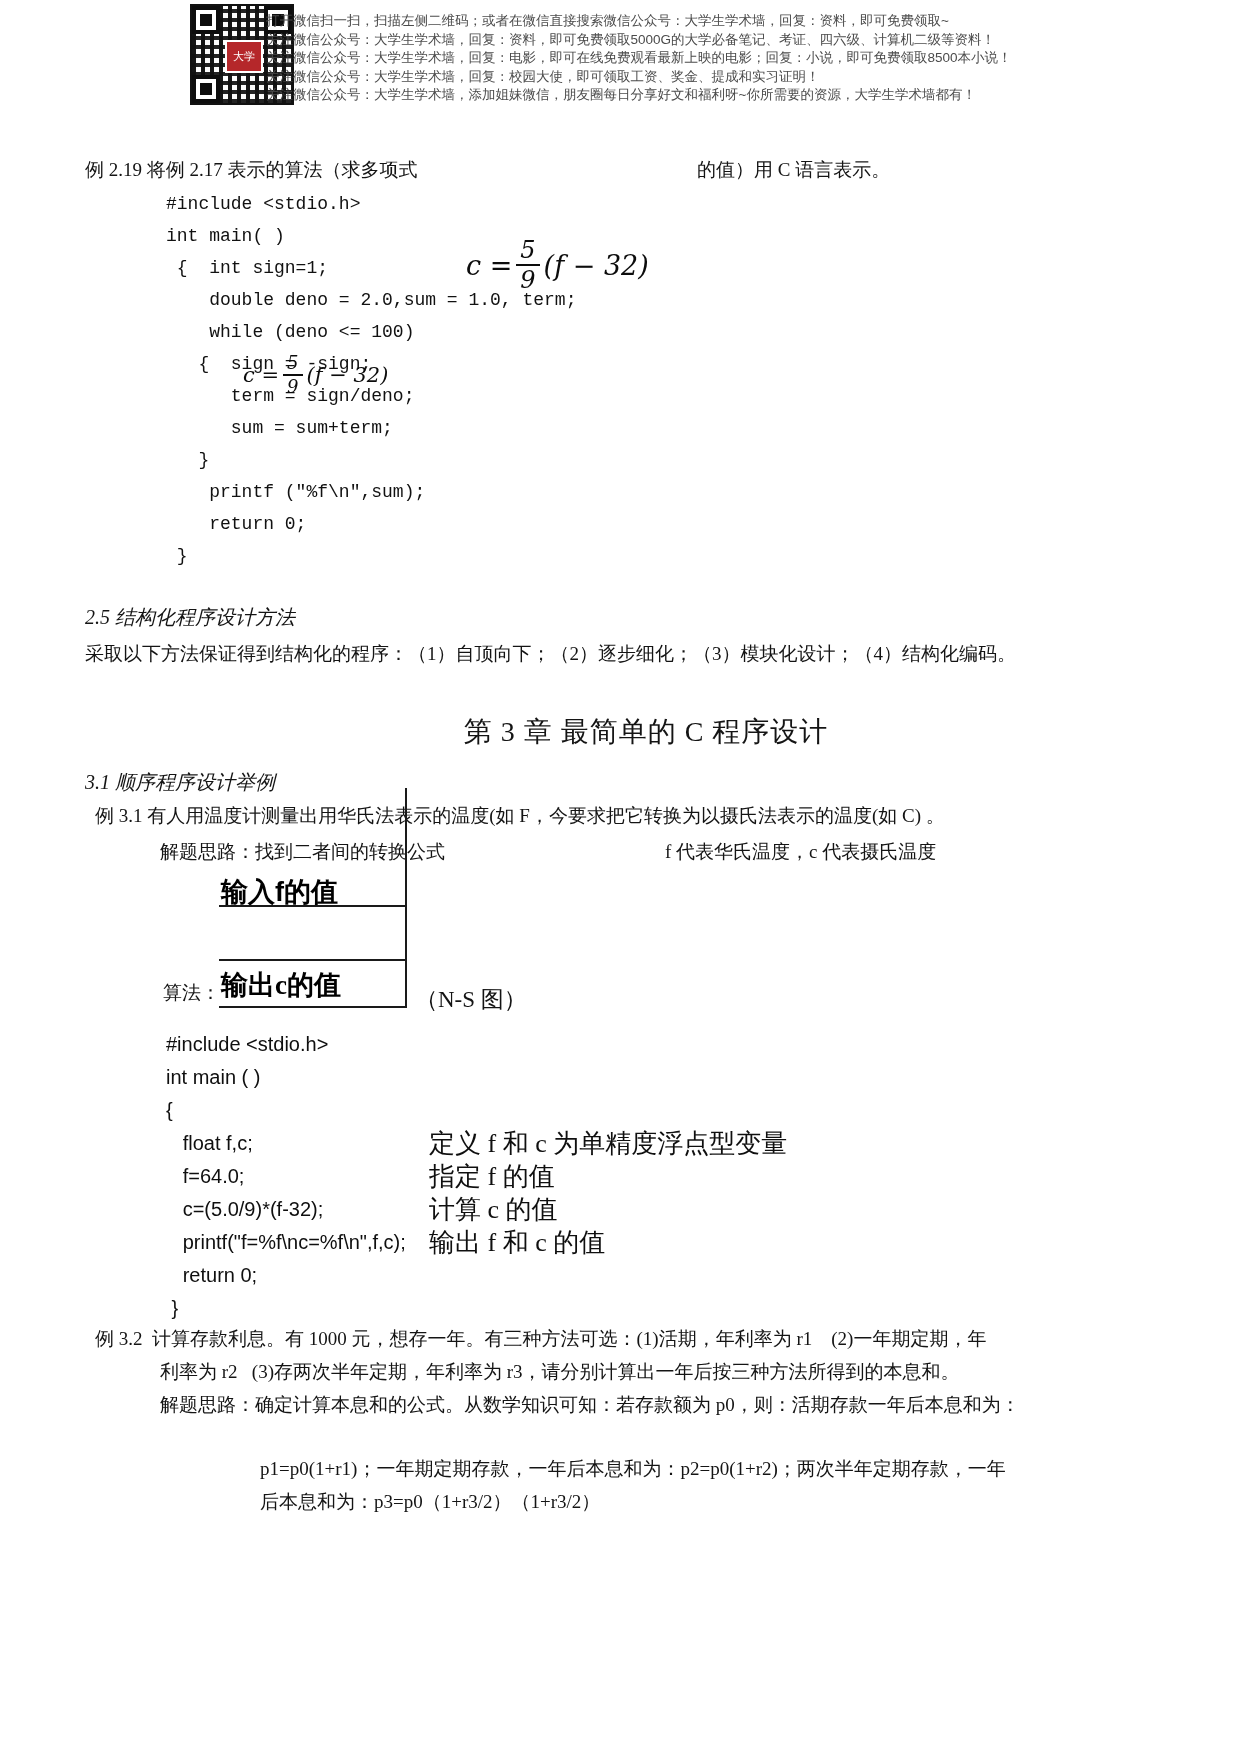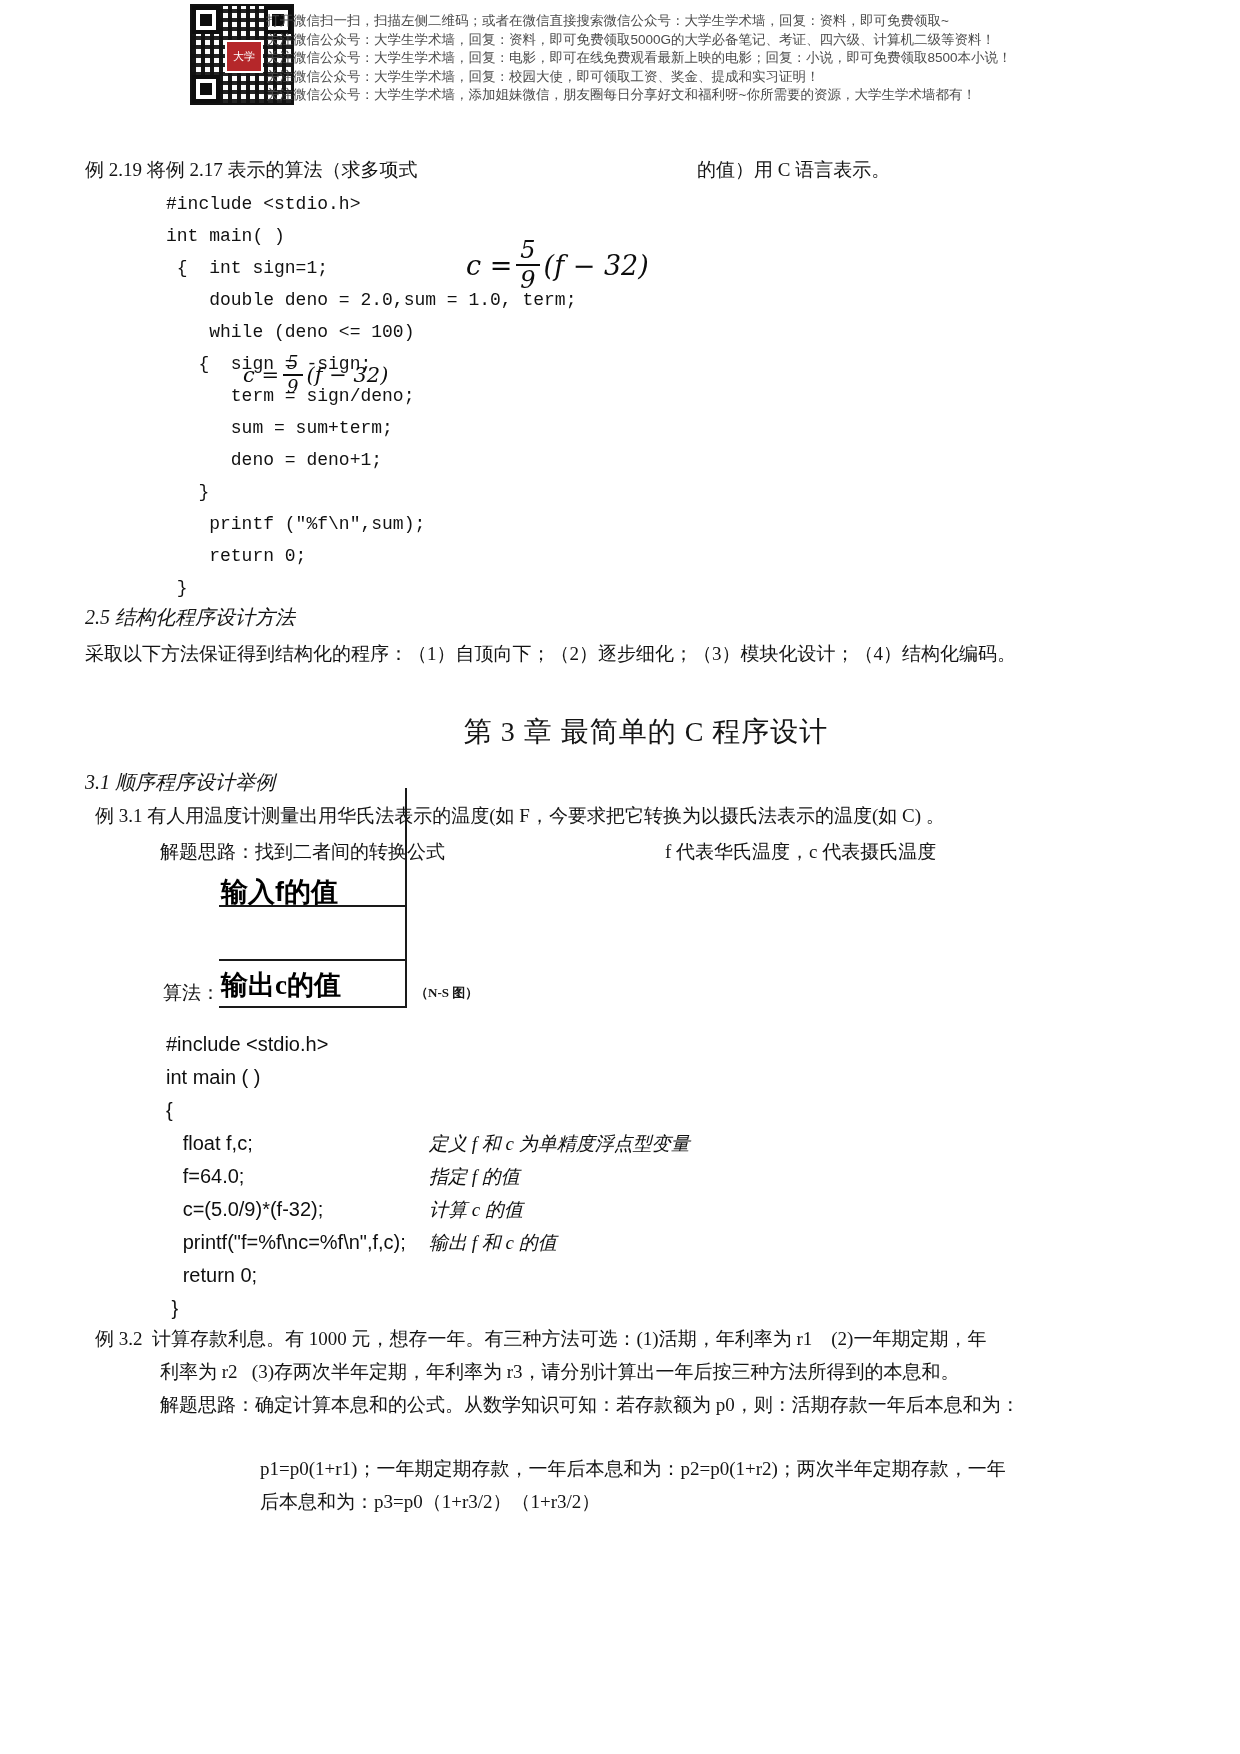--- a/index.html
+++ b/index.html
@@ -55,27 +55,27 @@
 
   
   .ns{position:absolute;left:163px;top:788px;width:440px;height:225px;}
   .ns .vline{position:absolute;left:242px;top:0;width:2px;height:220px;background:#1a1a1a;}
   .ns .hl{position:absolute;left:56px;width:187px;height:2px;background:#1a1a1a;}
   .ns .hl1{top:117px;} .ns .hl2{top:171px;height:1.5px;} .ns .hl3{top:218px;height:1.5px;}
   .ns .cell{position:absolute;left:58px;font-family:"Liberation Sans","DejaVu Sans",sans-serif;
             font-weight:bold;font-size:27px;color:#000000;}
   .ns .c1{top:86px;} .ns .c2{top:179px;font-family:Liberation Serif, serif;}
   .ns .lab-l{position:absolute;left:0;top:192px;font-size:19px;}
-  .ns .lab-r{position:absolute;left:252px;top:196px;font-size:13px;font-weight:bold;}
+  .ns .lab-r{position:absolute;left:252px;top:196px;font-size:23px;}
 
   
   .code2{position:absolute;left:166px;top:1028px;font-size:20px;color:#0f0f0f;}
   .code2 .row{display:flex;height:33px;align-items:center;}
   .code2 .c{font-family:"Liberation Sans","DejaVu Sans",sans-serif;white-space:pre;min-width:263px;}
-  .code2 .m{font-size:19px;font-family:"Liberation Serif","DejaVu Serif",serif;white-space:pre;font-style:italic;}
+  .code2 .m{font-size:26px;font-family:"Liberation Serif","DejaVu Serif",serif;white-space:pre;}
 
   
   .ex32{position:absolute;left:95px;top:1322px;font-size:19px;line-height:33px;}
   .ex32 .cont{padding-left:65px;}
   .ex32 div{white-space:pre;}
   .fm32{position:absolute;left:260px;top:1452px;font-size:19px;line-height:33px;}
   .fm32 div{white-space:pre;}
 </style>
 </head>
 <body>
@@ -101,21 +101,20 @@
 
   <div class="code1">
     <div class="pre">#include &lt;stdio.h&gt;</div>
     <div class="pre">int main( )</div>
     <div class="pre"> {  int sign=1;</div>
     <div class="pre">    double deno = 2.0,sum = 1.0, term;</div>
     <div class="pre">    while (deno &lt;= 100)</div>
     <div class="pre">   {  sign = -sign;</div>
     <div class="pre">      term = sign/deno;</div>
     <div class="pre">      sum = sum+term;</div>
-    <div class="pre">      deno = deno+1;</div>
     <div class="pre">   }</div>
     <div class="pre">    printf ("%f\n",sum);</div>
     <div class="pre">    return 0;</div>
     <div class="pre"> }</div>
   </div>
 
   <div class="math math-large abs">
     <span>c =</span>
     <span class="frac">
       <span class="num">5</span>

